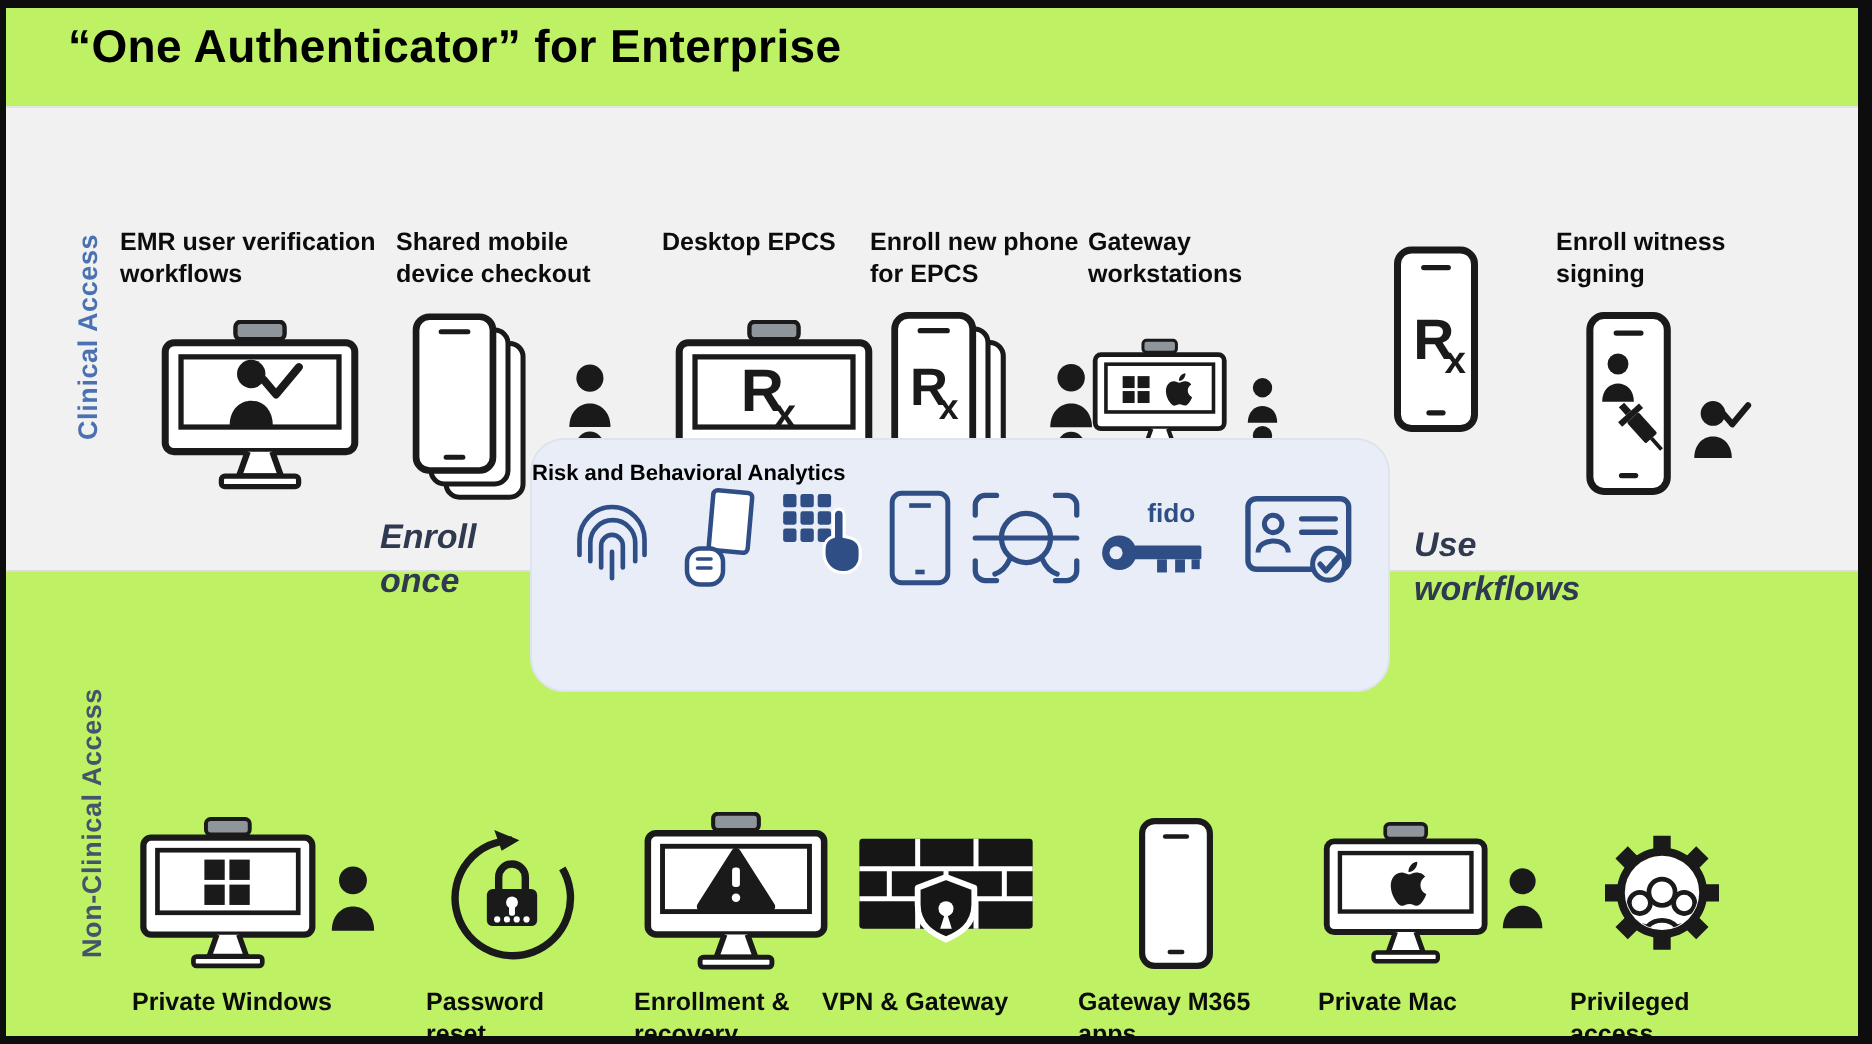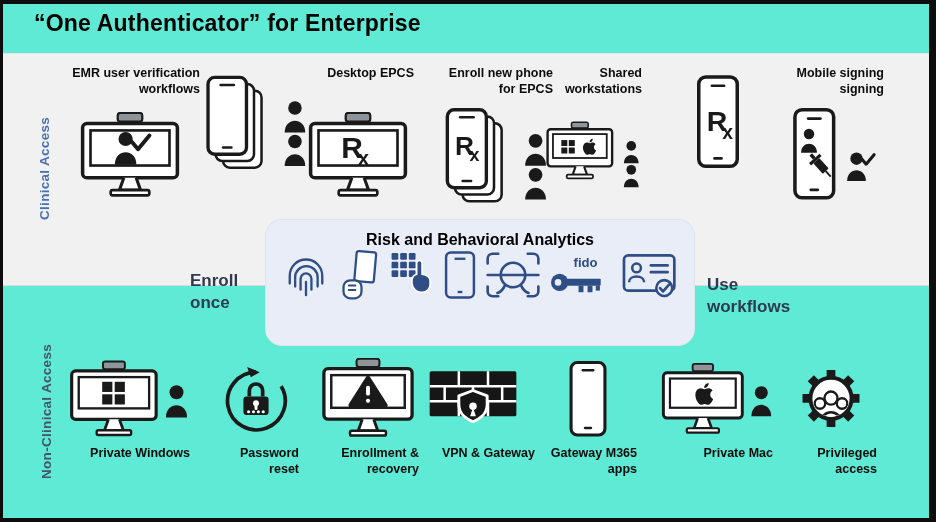--- a/index.html
+++ b/index.html
@@ -1,39 +1,39 @@
 <!DOCTYPE html>
 <html><head>
 <meta charset="utf-8">
 <style>
   html,body{margin:0;padding:0;background:#fff;}
   .slide{position:relative;width:936px;height:522px;background:#0d0d0d;
          font-family:"Liberation Sans",sans-serif;overflow:hidden;}
-  .inner{position:absolute;left:3px;top:4px;width:926px;height:514px;background:#5eead4;overflow:hidden;}
+  .inner{position:absolute;left:3px;top:4px;width:926px;height:514px;background:#bef264;overflow:hidden;}
   .band{position:absolute;left:0;top:49px;width:100%;height:231px;background:#f1f1f1;
         border-top:1px solid #e4e4e4;border-bottom:1px solid #dcdcdc;}
   .title{position:absolute;left:31px;top:6px;font-size:23px;font-weight:bold;color:#000;letter-spacing:.2px;}
   .rail{position:absolute;width:22px;display:flex;align-items:center;justify-content:center;
         writing-mode:vertical-rl;transform:rotate(180deg);font-weight:bold;font-size:13.5px;letter-spacing:.3px;}
   .rail.cl{left:30px;top:103px;height:122px;color:#4a72b2;}
   .rail.ncl{left:32px;top:333px;height:150px;color:#44546a;}
-  .titem,.bitem{position:absolute;text-align:right;}
+  .titem,.bitem{position:absolute;text-align:left;margin-top:48px;}
   .titem{top:61px;}
   .bitem{top:351px;}
   .lbl{font-weight:bold;font-size:12.5px;line-height:1.28;color:#0c0c0c;}
   .titem .lbl{min-height:33px;}
   .titem .ic{height:100px;display:flex;align-items:center;justify-content:center;margin-top:7px;}
   .bitem .ic{height:83px;display:flex;align-items:flex-end;justify-content:center;}
   .bitem .lbl{margin-top:7px;}
   .abox{position:absolute;left:263px;top:216px;width:428px;height:125px;background:#e8edf7;
         border-radius:16px;box-shadow:0 0 0 1px #dde4f0;}
-  .atitle{text-align:center;margin-top:11px;font-weight:bold;font-size:16px;color:#000;}
+  .atitle{margin-top:11px;font-weight:bold;font-size:11px;color:#000;}
   .arow{display:flex;align-items:center;justify-content:center;gap:9px;margin-top:0;}
   .aicon{display:flex;align-items:center;}
-  .note{position:absolute;font-weight:bold;font-size:17px;color:#2f3a50;line-height:1.3;margin-top:12px;}
+  .note{position:absolute;font-style:italic;font-weight:bold;font-size:17px;color:#2f3a50;line-height:1.3;}
   .note.enroll{left:187px;top:254px;width:64px;}
   .note.use{left:704px;top:258px;width:112px;}
   svg{display:block;}
 </style>
 </head>
 <body>
 
 <div class="slide">
   <div class="inner">
     <div class="band"></div>
@@ -54,39 +54,40 @@
 <rect x="38" y="89" width="44" height="6" rx="2" fill="#fff" stroke="#1a1a1a" stroke-width="3"></rect>
             <g transform="translate(55,45) scale(1.5)">
               <circle cx="0" cy="-9.5" r="5.4" fill="#1a1a1a"></circle>
               <path d="M-8.2,10 C-8.2,-2.5 8.2,-2.5 8.2,10 Z" fill="#1a1a1a"></path>
             </g>
             <path d="M62,34 l7.15,8.450000000000001 l13,-15.600000000000001" fill="none" stroke="#1a1a1a" stroke-width="4.5" stroke-linecap="round" stroke-linejoin="round"></path>
           </svg>
         </div>
     </div>
     <div class="titem" style="left:195px;width:112px">
+      <div class="lbl">Shared mobile device checkout</div>
       <div class="ic">
           <svg width="114" height="95" viewBox="0 0 134 112" xmlns="http://www.w3.org/2000/svg">
             <rect x="30" y="18" width="46" height="92" rx="8" fill="#fff" stroke="#1a1a1a" stroke-width="3"></rect>
 <rect x="21" y="10" width="46" height="92" rx="8" fill="#fff" stroke="#1a1a1a" stroke-width="3"></rect>
 <rect x="12" y="2" width="46" height="92" rx="8" fill="#fff" stroke="#1a1a1a" stroke-width="4"></rect>
 <path d="M27,11 h16" stroke="#1a1a1a" stroke-width="3" stroke-linecap="round"></path>
 <path d="M30,86 h10" stroke="#1a1a1a" stroke-width="3" stroke-linecap="round"></path>
             <g transform="translate(116,53) scale(1.5)">
               <circle cx="0" cy="-9.5" r="5.4" fill="#1a1a1a"></circle>
               <path d="M-8.2,10 C-8.2,-2.5 8.2,-2.5 8.2,10 Z" fill="#1a1a1a"></path>
             </g>
             <g transform="translate(116,93) scale(1.5)">
               <circle cx="0" cy="-9.5" r="5.4" fill="#1a1a1a"></circle>
               <path d="M-8.2,10 C-8.2,-2.5 8.2,-2.5 8.2,10 Z" fill="#1a1a1a"></path>
             </g>
           </svg>
         </div>
     </div>
-    <div class="titem" style="left:299px;width:112px">
+    <div class="titem" style="left:328px;width:112px">
       <div class="lbl">Desktop EPCS</div>
       <div class="ic">
           <svg width="106" height="86" viewBox="0 0 120 98" xmlns="http://www.w3.org/2000/svg">
             <rect x="46" y="1" width="28" height="10" rx="3" fill="#8e959b" stroke="#1a1a1a" stroke-width="2.5"></rect>
 <rect x="6" y="13" width="108" height="62" rx="5" fill="#fff" stroke="#1a1a1a" stroke-width="4"></rect>
 <rect x="15" y="21" width="90" height="40" fill="#fff" stroke="#1a1a1a" stroke-width="3"></rect>
 <path d="M53,75 L48,89 L72,89 L67,75" fill="#fff" stroke="#1a1a1a" stroke-width="3.5" stroke-linejoin="round"></path>
 <rect x="38" y="89" width="44" height="6" rx="2" fill="#fff" stroke="#1a1a1a" stroke-width="3"></rect>
             <text x="41" y="52" font-family="'Liberation Sans',sans-serif" font-weight="bold" font-size="34.1" fill="#1a1a1a">R</text>
             <text x="59.7" y="60.8" font-family="'Liberation Sans',sans-serif" font-weight="bold" font-size="23.1" fill="#1a1a1a">x</text>
@@ -109,21 +110,21 @@
               <path d="M-8.2,10 C-8.2,-2.5 8.2,-2.5 8.2,10 Z" fill="#1a1a1a"></path>
             </g>
             <g transform="translate(116,93) scale(1.5)">
               <circle cx="0" cy="-9.5" r="5.4" fill="#1a1a1a"></circle>
               <path d="M-8.2,10 C-8.2,-2.5 8.2,-2.5 8.2,10 Z" fill="#1a1a1a"></path>
             </g>
           </svg>
         </div>
     </div>
     <div class="titem" style="left:541px;width:98px">
-      <div class="lbl">Shared workstations</div>
+      <div class="lbl">Gateway workstations</div>
       <div class="ic">
           <svg width="134" height="92" viewBox="0 0 164 112" xmlns="http://www.w3.org/2000/svg">
             <rect x="46" y="1" width="28" height="10" rx="3" fill="#8e959b" stroke="#1a1a1a" stroke-width="2.5"></rect>
 <rect x="6" y="13" width="108" height="62" rx="5" fill="#fff" stroke="#1a1a1a" stroke-width="4"></rect>
 <rect x="15" y="21" width="90" height="40" fill="#fff" stroke="#1a1a1a" stroke-width="3"></rect>
 <path d="M53,75 L48,89 L72,89 L67,75" fill="#fff" stroke="#1a1a1a" stroke-width="3.5" stroke-linejoin="round"></path>
 <rect x="38" y="89" width="44" height="6" rx="2" fill="#fff" stroke="#1a1a1a" stroke-width="3"></rect>
             <rect x="29" y="31" width="10" height="10" fill="#1a1a1a"></rect>
             <rect x="41.5" y="31" width="10" height="10" fill="#1a1a1a"></rect>
             <rect x="29" y="43.5" width="10" height="10" fill="#1a1a1a"></rect>
@@ -147,21 +148,21 @@
           <svg width="56" height="95" viewBox="0 0 64 108" xmlns="http://www.w3.org/2000/svg">
             <rect x="10" y="2" width="44" height="102" rx="8" fill="#fff" stroke="#1a1a1a" stroke-width="4"></rect>
 <path d="M25,12 h14" stroke="#1a1a1a" stroke-width="3" stroke-linecap="round"></path>
 <path d="M28,95 h8" stroke="#1a1a1a" stroke-width="3" stroke-linecap="round"></path>
             <text x="19" y="64" font-family="'Liberation Sans',sans-serif" font-weight="bold" font-size="32.550000000000004" fill="#1a1a1a">R</text>
             <text x="36.85" y="72.4" font-family="'Liberation Sans',sans-serif" font-weight="bold" font-size="22.05" fill="#1a1a1a">x</text>
           </svg>
         </div>
     </div>
     <div class="titem" style="left:775px;width:106px">
-      <div class="lbl">Mobile signing signing</div>
+      <div class="lbl">Enroll witness signing</div>
       <div class="ic">
           <svg width="90" height="95" viewBox="0 0 102 108" xmlns="http://www.w3.org/2000/svg">
             <rect x="10" y="2" width="44" height="100" rx="8" fill="#fff" stroke="#1a1a1a" stroke-width="4"></rect>
 <path d="M25,12 h14" stroke="#1a1a1a" stroke-width="3" stroke-linecap="round"></path>
 <path d="M28,93 h8" stroke="#1a1a1a" stroke-width="3" stroke-linecap="round"></path>
             <g transform="translate(26,40) scale(1.1)">
               <circle cx="0" cy="-9.5" r="5.4" fill="#1a1a1a"></circle>
               <path d="M-8.2,10 C-8.2,-2.5 8.2,-2.5 8.2,10 Z" fill="#1a1a1a"></path>
             </g>
             <g transform="translate(38,64) rotate(-42)">

